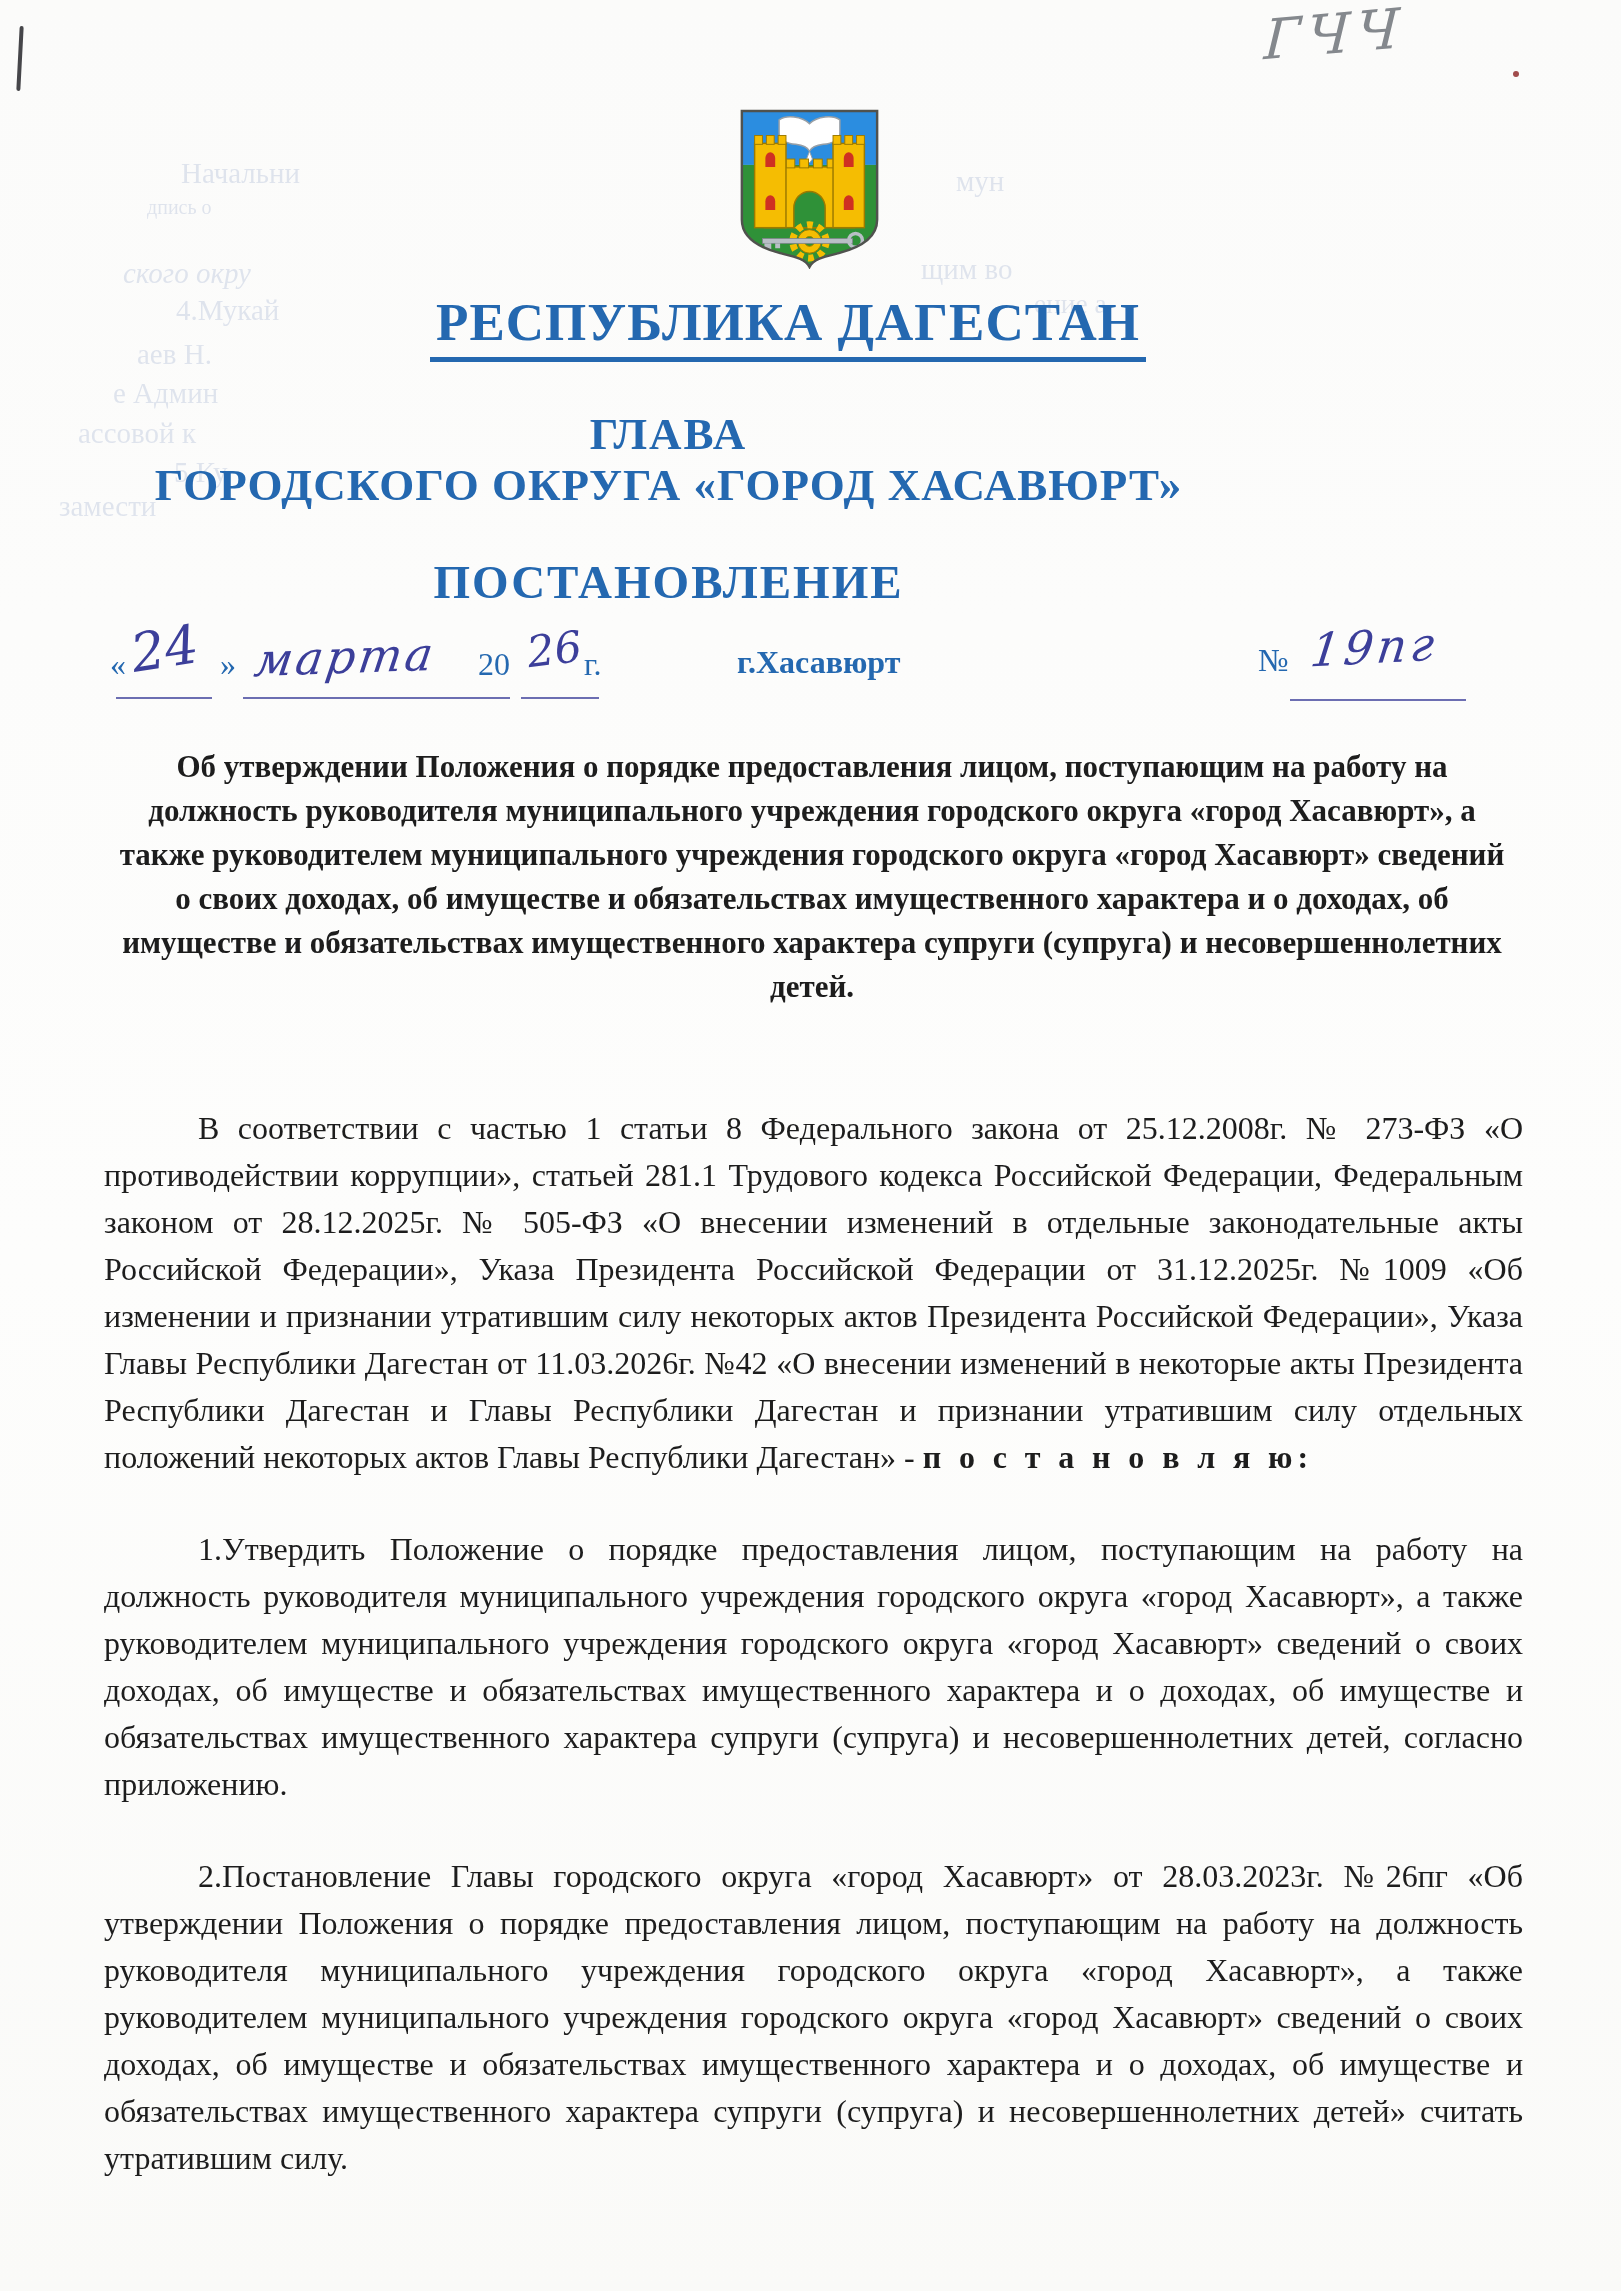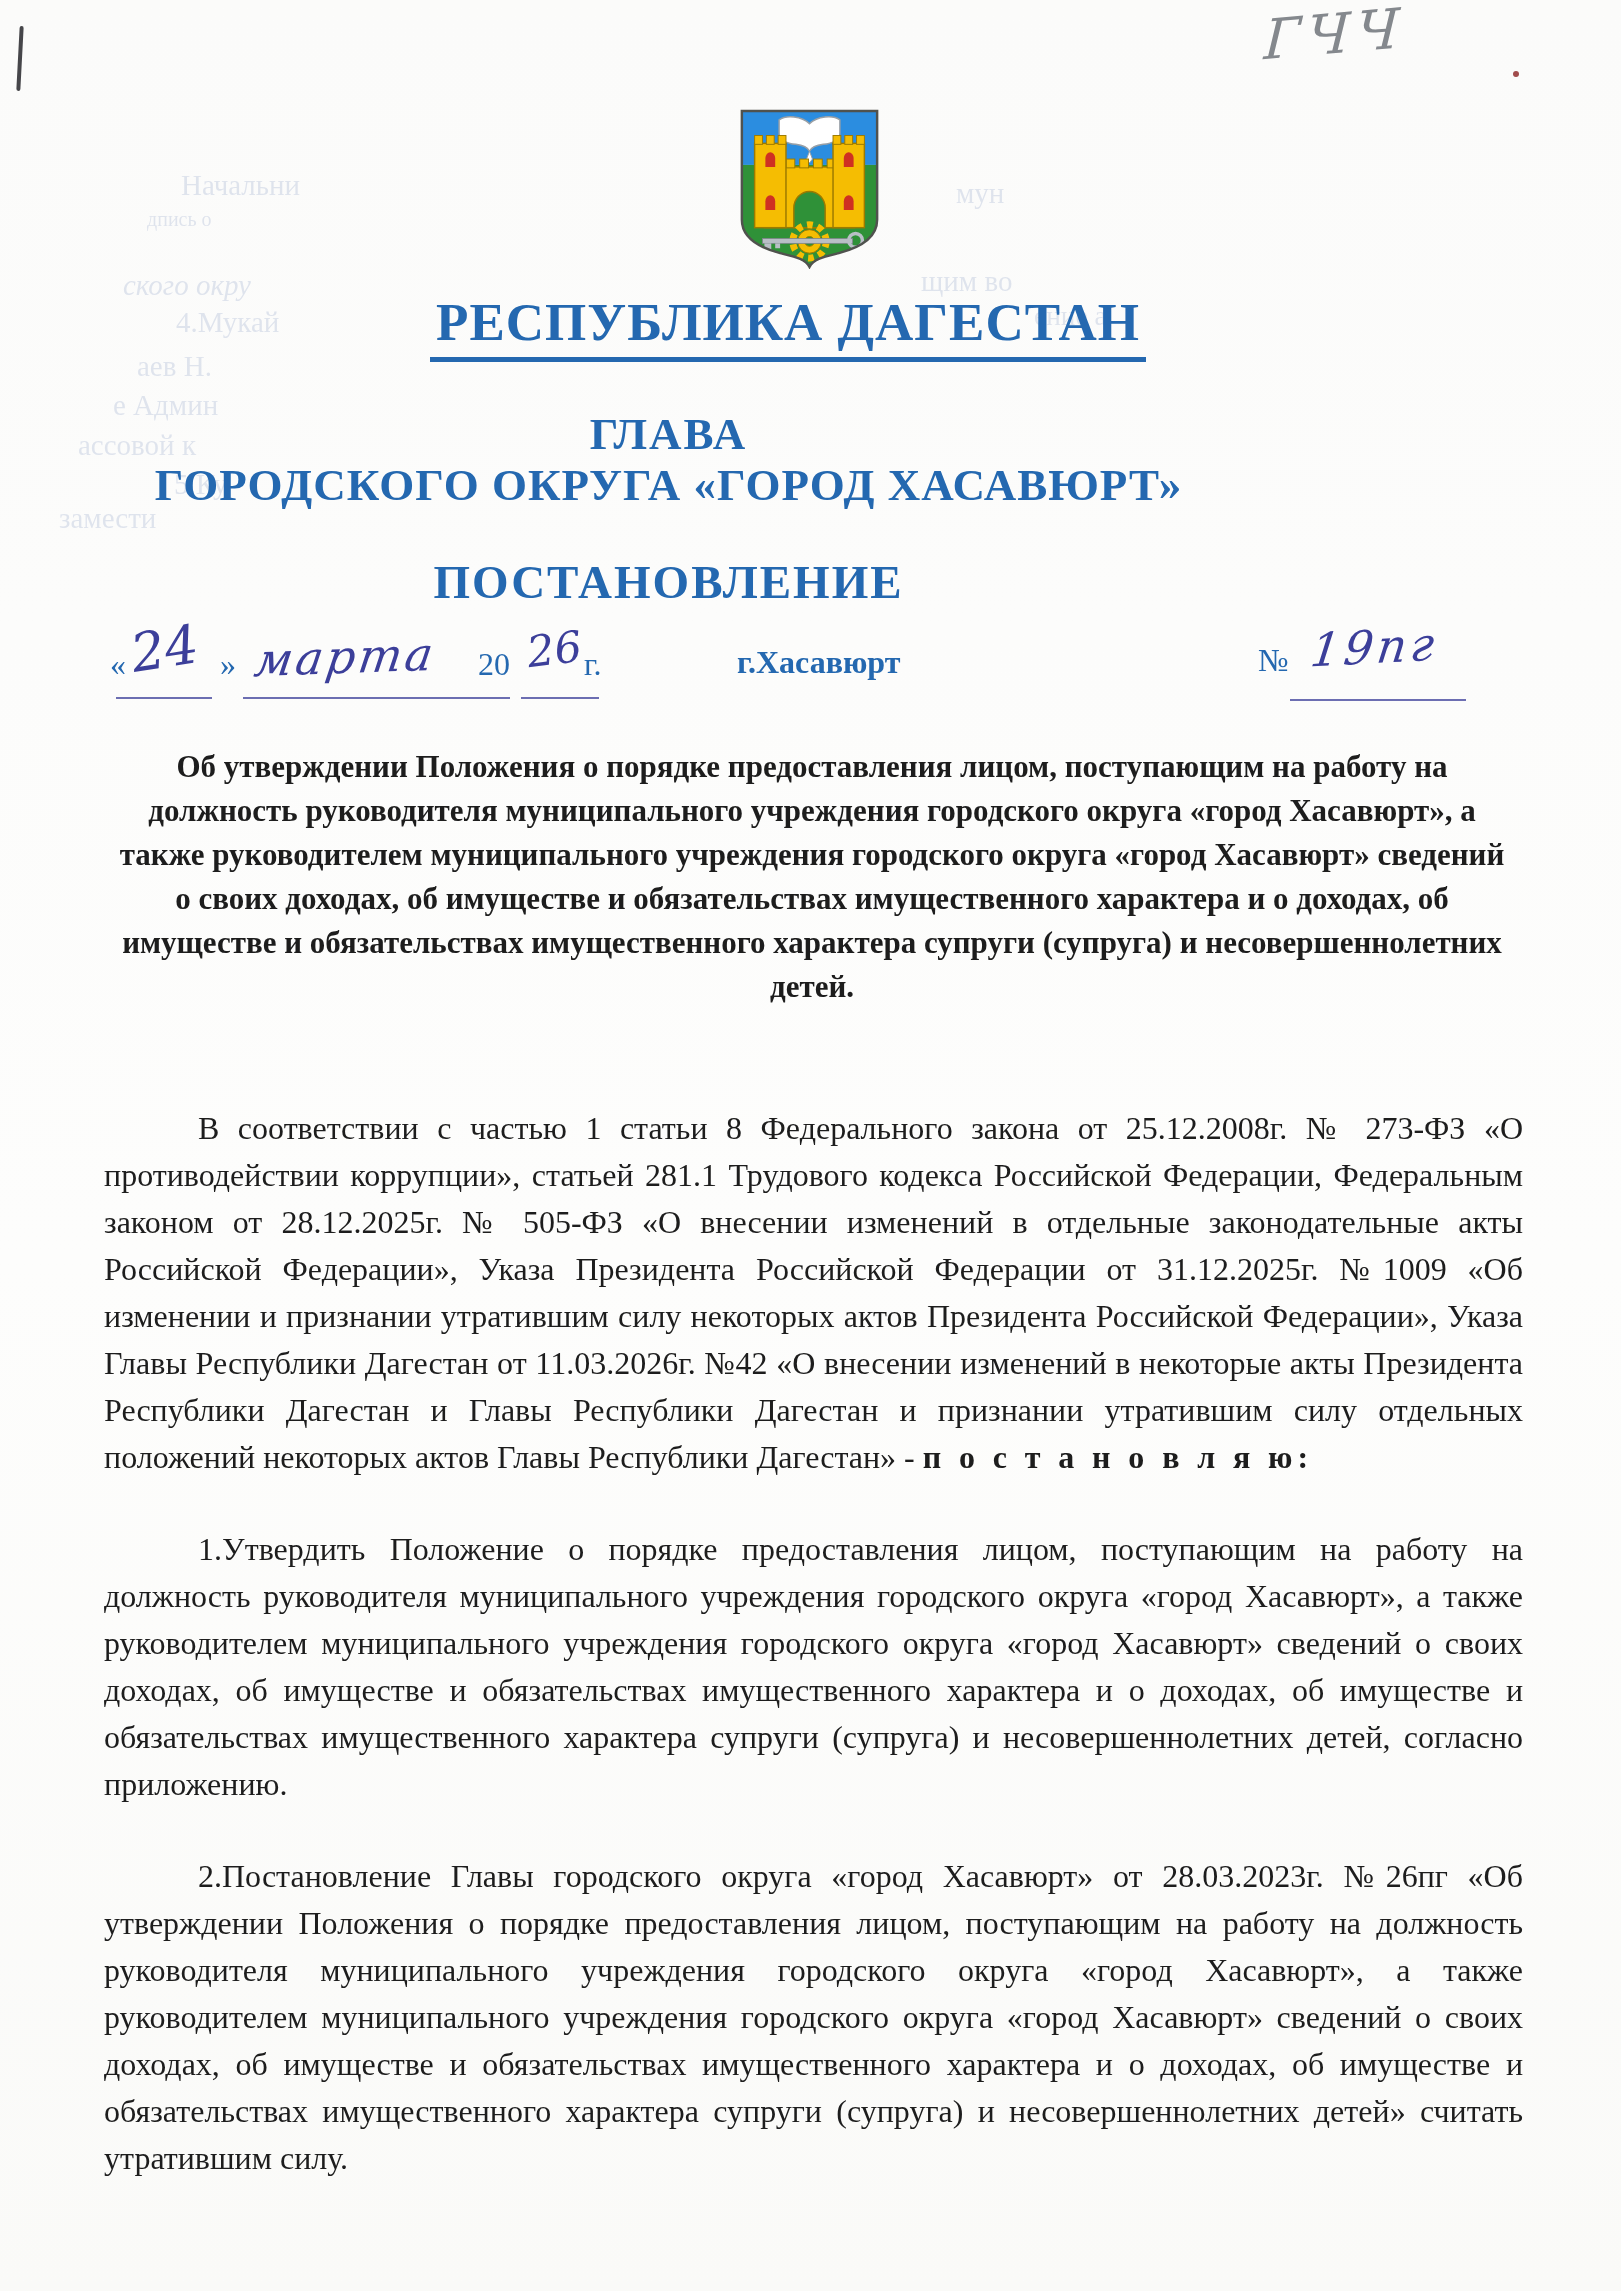--- a/index.html
+++ b/index.html
@@ -20,21 +20,21 @@
     width:1621px;height:2292px;
     margin:0 auto;
     background:linear-gradient(180deg,#fbfbfa 0%,#fdfdfc 55%,#fafaf8 100%);
     overflow:hidden;
     font-family:"Liberation Serif","DejaVu Serif",serif;
   }
   
   .pen-stroke{position:absolute;left:17.6px;top:25.5px;width:3.9px;height:65px;background:#26262a;border-radius:2px;transform:rotate(3deg);opacity:.85;}
   .corner-note{position:absolute;left:1264px;top:2px;font-family:"DejaVu Serif",serif;font-style:italic;color:var(--pencil);font-size:55px;letter-spacing:6.9px;transform:rotate(-5deg) skewX(-8deg);opacity:.85;}
   .red-dot{position:absolute;left:1513px;top:71px;width:5.9px;height:5.9px;border-radius:50%;background:#8b2020;opacity:.8;}
-  .bleed-layer{position:absolute;inset:0;pointer-events:none;margin-top:12px;}
+  .bleed-layer{position:absolute;inset:0;pointer-events:none;}
   .bleed{position:absolute;font-family:"Liberation Serif",serif;color:#6f86b8;opacity:.20;filter:blur(0.7px);white-space:nowrap;}
   
   .emblem{position:absolute;left:735px;top:104px;width:149px;height:165px;}
   
   .lh{position:absolute;left:0;width:1337px;text-align:center;color:var(--blue);font-weight:bold;}
   .republic-row{top:292px;width:1576px;}
   .republic{display:inline-block;font-size:53px;letter-spacing:1px;border-bottom:5.9px solid var(--blue);padding:0 5.9px 4.9px;}
   .glava{top:408px;font-size:45px;letter-spacing:2px;}
   .okrug{top:459px;font-size:45px;letter-spacing:1px;}
   .doctype{top:555px;font-size:47px;letter-spacing:2px;}

